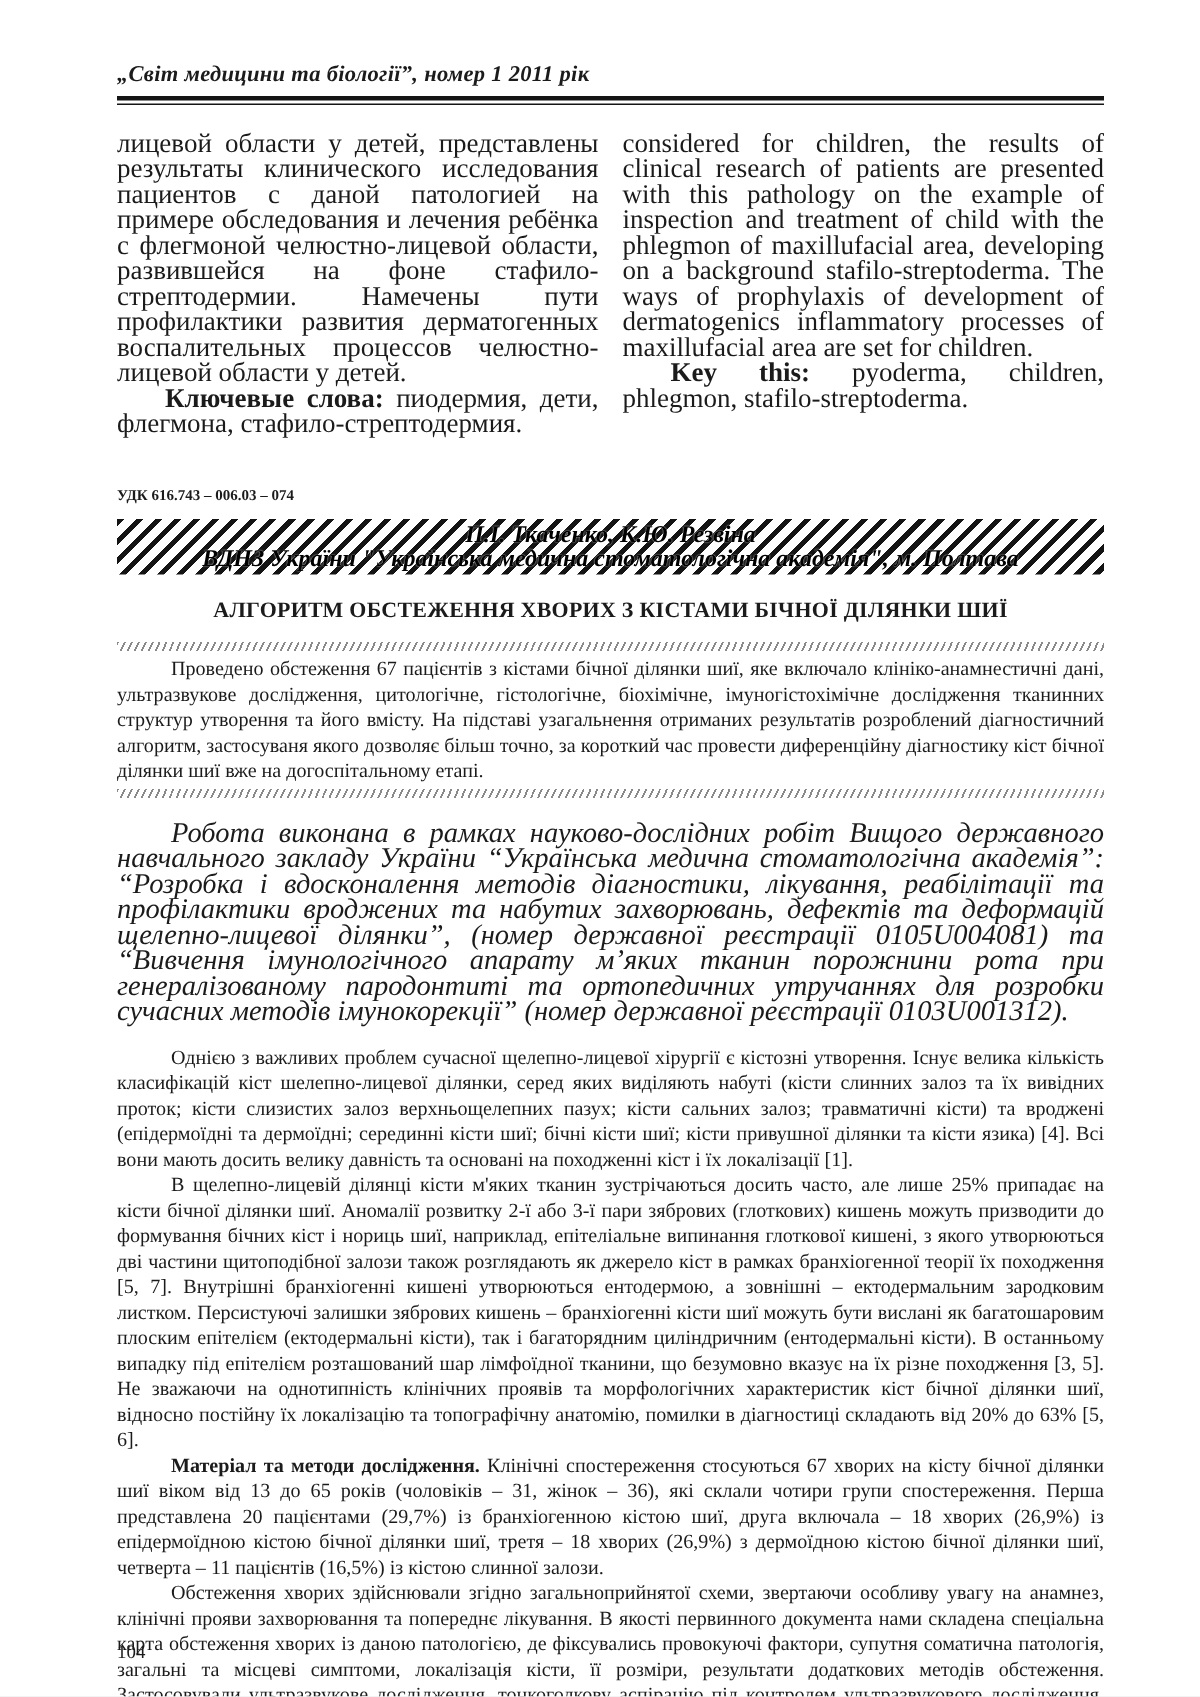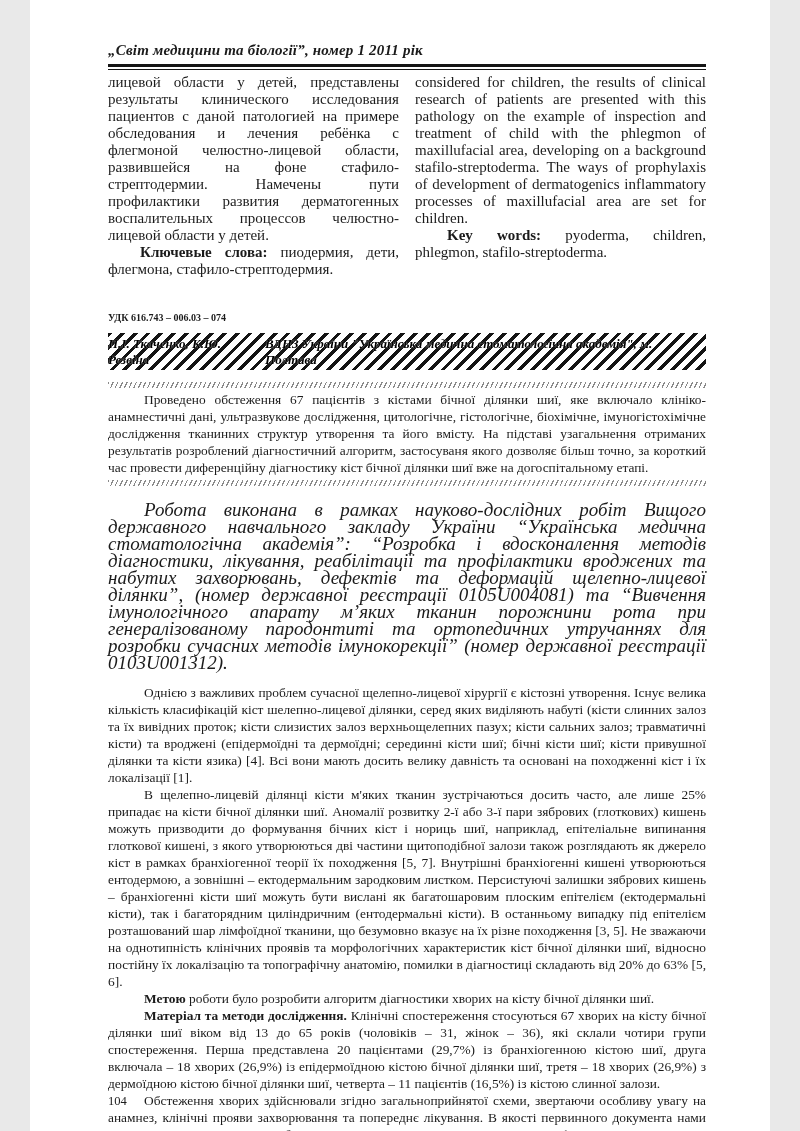--- a/index.html
+++ b/index.html
@@ -1,18 +1,18 @@
 <!DOCTYPE html>
 <html><head>
 <meta charset="utf-8">
 <style>
   * { margin: 0; padding: 0; box-sizing: border-box; }
   html, body { background: #e9e9e9; }
   .page {
-    width: 740px; height: 1131px;
+    width: 800px; height: 1131px;
     margin: 0 auto;
     background: #ffffff;
     color: #1b1b1b;
     font-family: "Liberation Serif", "DejaVu Serif", serif;
     padding: 42px 64px 0 78px;
     position: relative;
     overflow: hidden;
   }
   
   .journal-head {
@@ -22,22 +22,22 @@
     letter-spacing: .2px;
     padding-bottom: 5px;
   }
   .head-rule-thick { border-top: 3px solid #151515; }
   .head-rule-thin  { border-top: 1px solid #151515; margin-top: 2px; }
 
   
   .columns {
     display: flex;
     gap: 16px;
-    margin-top: 4px;
-    font-size: 15px;
+    margin-top: 17px;
+    font-size: 18px;
     line-height: 17px;
     text-align: justify;
   }
   .col { flex: 1 1 0; }
   .col p.indent { text-indent: 32px; }
   .received { text-align: right; margin-top: 0; }
 
   
   .udk {
     margin-top: 34px;
@@ -47,25 +47,26 @@
   .authors-band {
     margin-top: 10px;
     height: 37px;
     background: repeating-linear-gradient(135deg, #141414 0px, #141414 3.4px, #ffffff 3.4px, #ffffff 9px);
     position: relative;
   }
   .authors-band .band-text {
     position: absolute;
     inset: 0;
     display: flex;
+    flex-direction: column;
     justify-content: center;
     align-items: center;
     font-weight: bold;
     font-style: italic;
-    font-size: 13px;
+    font-size: 16px;
     line-height: 15.5px;
     color: #000;
     text-shadow: 0 0 1px #fff;
   }
   .article-title {
     margin-top: 16px;
     text-align: center;
     font-weight: bold;
     font-size: 14.6px;
     letter-spacing: .2px;
@@ -120,45 +121,45 @@
   <div class="head-rule-thick"></div>
   <div class="head-rule-thin"></div>
 
   <div class="columns">
     <div class="col">
       <p>лицевой области у детей, представлены результаты клинического исследования пациентов с даной патологией на примере обследования и лечения ребёнка с флегмоной челюстно-лицевой области, развившейся на фоне стафило-стрептодермии. Намечены пути профилактики развития дерматогенных воспалительных процессов челюстно-лицевой области у детей.</p>
       <p class="indent"><b>Ключевые слова:</b><span> пиодермия, дети, флегмона, стафило-стрептодермия.</span></p>
     </div>
     <div class="col">
       <p>considered for children, the results of clinical research of patients are presented with this pathology on the example of inspection and treatment of child with the phlegmon of maxillufacial area, developing on a background stafilo-streptoderma. The ways of prophylaxis of development of dermatogenics inflammatory processes of maxillufacial area are set for children.</p>
-      <p class="indent"><b>Key words:</b><span> pyoderma, children, phlegmon, stafilo-streptoderma.</span></p>
+      <p class="indent"><b>Key this:</b><span> pyoderma, children, phlegmon, stafilo-streptoderma.</span></p>
     </div>
   </div>
 
   <div class="udk">УДК 616.743 – 006.03 – 074</div>
 
   <div class="authors-band">
     <div class="band-text">
       <span>П.І. Ткаченко, К.Ю. Резвіна</span>
       <span>ВДНЗ України "Українська медична стоматологічна академія", м. Полтава</span>
     </div>
   </div>
 
+  <div class="article-title">АЛГОРИТМ ОБСТЕЖЕННЯ ХВОРИХ З КІСТАМИ БІЧНОЇ ДІЛЯНКИ ШИЇ</div>
 
   <div class="dotted-rule rule-top"></div>
   <div class="abstract-box">
     <p>Проведено обстеження 67 пацієнтів з кістами бічної ділянки шиї, яке включало клініко-анамнестичні дані, ультразвукове дослідження, цитологічне, гістологічне, біохімічне, імуногістохімічне дослідження тканинних структур утворення та його вмісту. На підставі узагальнення отриманих результатів розроблений діагностичний алгоритм, застосуваня якого дозволяє більш точно, за короткий час провести диференційну діагностику кіст бічної ділянки шиї вже на догоспітальному етапі.</p>
   </div>
   <div class="dotted-rule"></div>
 
   <div class="framework">Робота виконана в рамках науково-дослідних робіт Вищого державного навчального закладу України “Українська медична стоматологічна академія”: “Розробка і вдосконалення методів діагностики, лікування, реабілітації та профілактики вроджених та набутих захворювань, дефектів та деформацій щелепно-лицевої ділянки”, (номер державної реєстрації 0105U004081) та “Вивчення імунологічного апарату м’яких тканин порожнини рота при генералізованому пародонтиті та ортопедичних утручаннях для розробки сучасних методів імунокорекції” (номер державної реєстрації 0103U001312).</div>
 
   <div class="body-text">
     <p><b></b><span>Однією з важливих проблем сучасної щелепно-лицевої хірургії є кістозні утворення. Існує велика кількість класифікацій кіст шелепно-лицевої ділянки, серед яких виділяють набуті (кісти слинних залоз та їх вивідних проток; кісти слизистих залоз верхньощелепних пазух; кісти сальних залоз; травматичні кісти) та вроджені (епідермоїдні та дермоїдні; серединні кісти шиї; бічні кісти шиї; кісти привушної ділянки та кісти язика) [4]. Всі вони мають досить велику давність та основані на походженні кіст і їх локалізації [1].</span></p>
     <p><b></b><span>В щелепно-лицевій ділянці кісти м'яких тканин зустрічаються досить часто, але лише 25% припадає на кісти бічної ділянки шиї. Аномалії розвитку 2-ї або 3-ї пари зябрових (глоткових) кишень можуть призводити до формування бічних кіст і нориць шиї, наприклад, епітеліальне випинання глоткової кишені, з якого утворюються дві частини щитоподібної залози також розглядають як джерело кіст в рамках бранхіогенної теорії їх походження [5, 7]. Внутрішні бранхіогенні кишені утворюються ентодермою, а зовнішні – ектодермальним зародковим листком. Персистуючі залишки зябрових кишень – бранхіогенні кісти шиї можуть бути вислані як багатошаровим плоским епітелієм (ектодермальні кісти), так і багаторядним циліндричним (ентодермальні кісти). В останньому випадку під епітелієм розташований шар лімфоїдної тканини, що безумовно вказує на їх різне походження [3, 5]. Не зважаючи на однотипність клінічних проявів та морфологічних характеристик кіст бічної ділянки шиї, відносно постійну їх локалізацію та топографічну анатомію, помилки в діагностиці складають від 20% до 63% [5, 6].</span></p>
-    <p><b>Метою</b><span> роботи було розробити алгоритм діагностики хворих на кісту бічної ділянки шиї.</span></p>
     <p><b>Матеріал та методи дослідження.</b><span> Клінічні спостереження стосуються 67 хворих на кісту бічної ділянки шиї віком від 13 до 65 років (чоловіків – 31, жінок – 36), які склали чотири групи спостереження. Перша представлена 20 пацієнтами (29,7%) із бранхіогенною кістою шиї, друга включала – 18 хворих (26,9%) із епідермоїдною кістою бічної ділянки шиї, третя – 18 хворих (26,9%) з дермоїдною кістою бічної ділянки шиї, четверта – 11 пацієнтів (16,5%) із кістою слинної залози.</span></p>
     <p><b></b><span>Обстеження хворих здійснювали згідно загальноприйнятої схеми, звертаючи особливу увагу на анамнез, клінічні прояви захворювання та попереднє лікування. В якості первинного документа нами складена спеціальна карта обстеження хворих із даною патологією, де фіксувались провокуючі фактори, супутня соматична патологія, загальні та місцеві симптоми, локалізація кісти, її розміри, результати додаткових методів обстеження. Застосовували ультразвукове дослідження, тонкоголкову аспірацію під контролем ультразвукового дослідження, цитологічне та біохімічне дослідження пунктату, імунологічний статус периферійної крові, гістологічне та імуногістохімічне дослідження стінки кісти [2].</span></p>
   </div>
 
   <div class="page-number">104</div>
 
 </div>
 
 </body></html>

